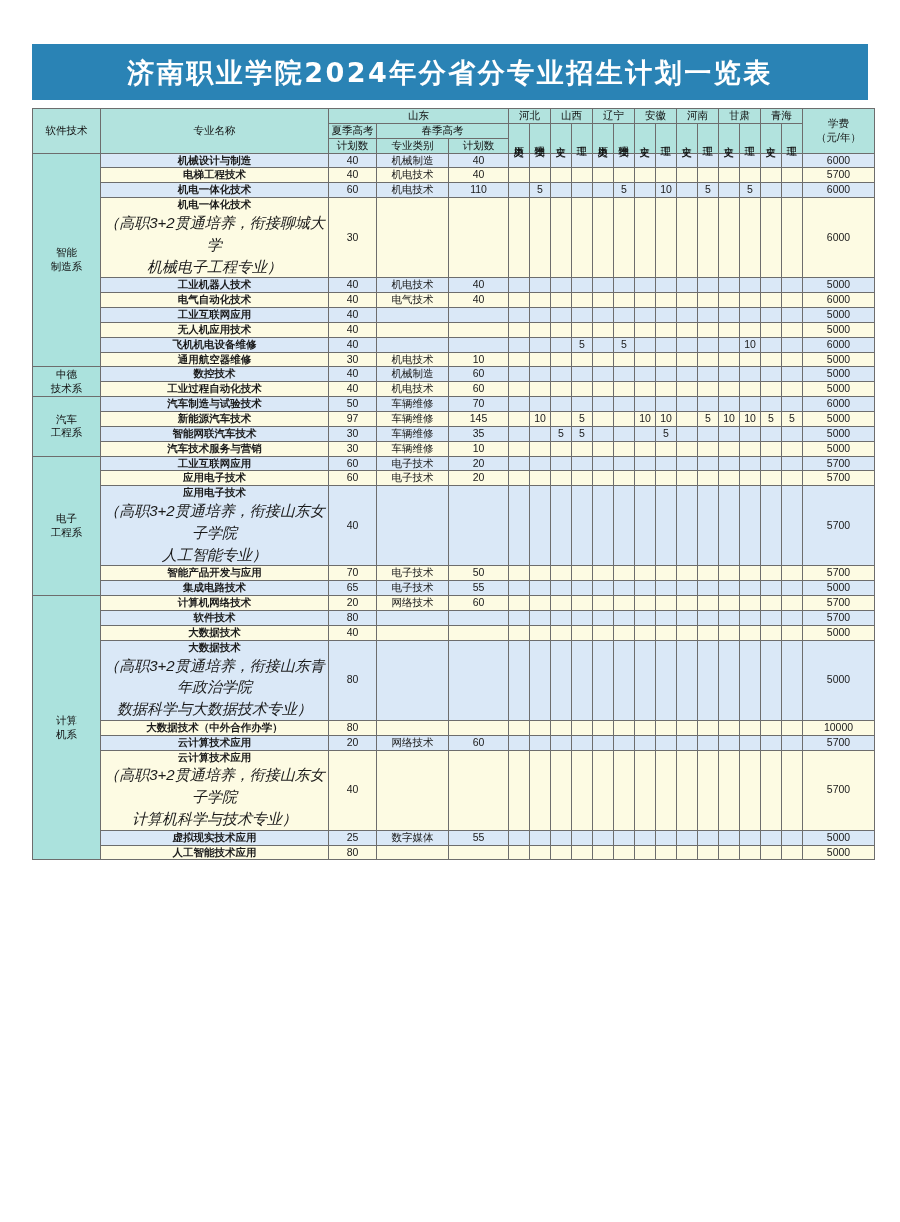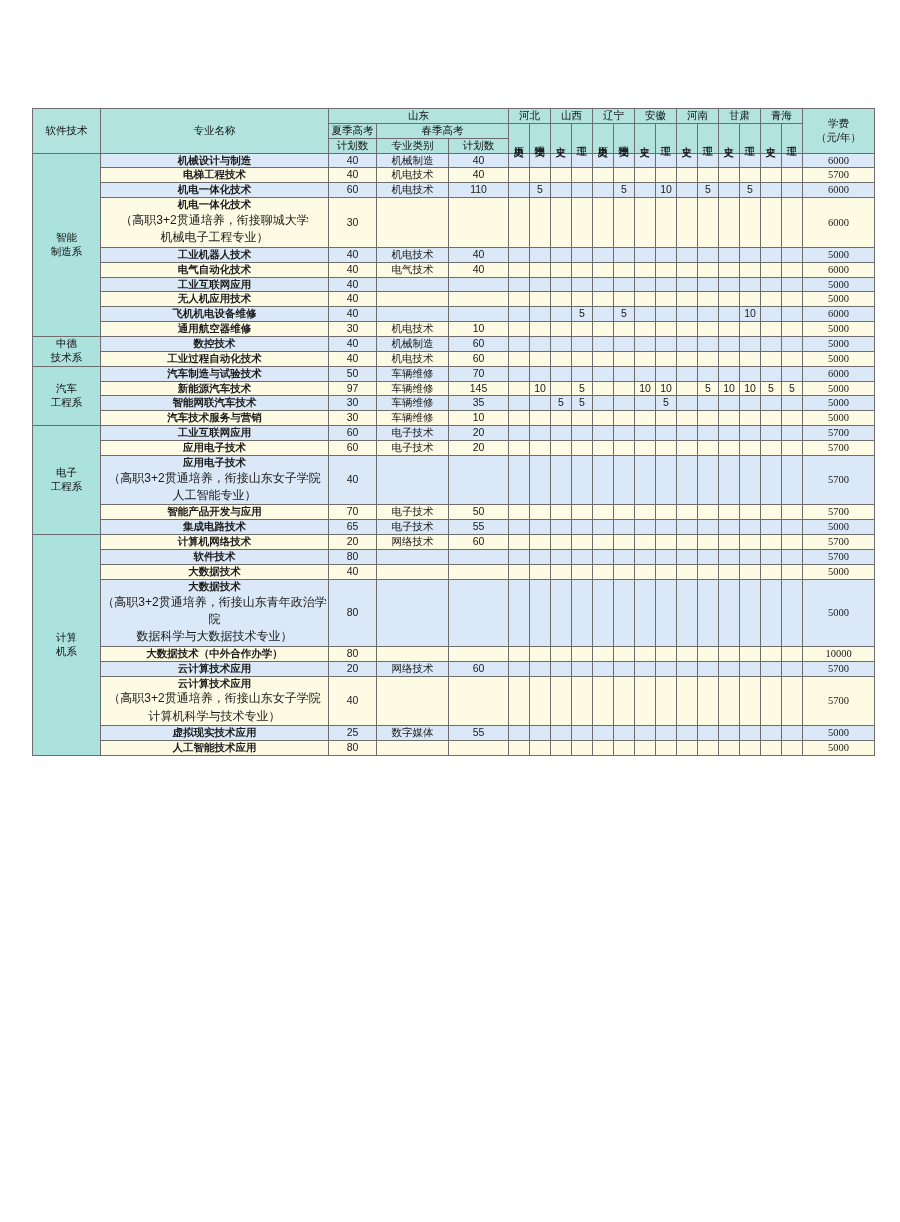--- a/index.html
+++ b/index.html
@@ -94,43 +94,47 @@
     margin-left: 43px;
   }
   td.major {
     font-size: 11.5px;
     padding: 4px 2px;
     line-height: 1.4;
   }
   td.major .mj-main { display: block; font-weight: bold; }
   td.major .mj-sub {
     display: block;
-    font-size: 12px;
+    font-size: 15px;
     line-height: 1.45;
+    font-style: italic;
   }
   td.num { font-size: 10.5px; }
   td.cat { font-size: 10.5px; }
-  td.fee { font-size: 10.5px; font-family: Liberation Serif, serif; }
+  td.fee { font-size: 10.5px; }
 
   
   .vlabel {
     writing-mode: vertical-rl;
     text-orientation: upright;
     letter-spacing: 0px;
     line-height: 1;
     margin: 0 auto;
     display: inline-block;
     font-size: 10.5px;
   }
 </style>
 </head>
 <body>
 
 <div id="page">
 
+  <div class="title-band">
+    <div class="title-text">济南职业学院2024年分省分专业招生计划一览表</div>
+  </div>
 
   <div class="tbl-wrap">
     <table class="plan">
       <colgroup>
         <col style="width:68px">
         <col style="width:228px">
         <col style="width:48px">
         <col style="width:72px">
         <col style="width:60px">
         <col style="width:21px">

